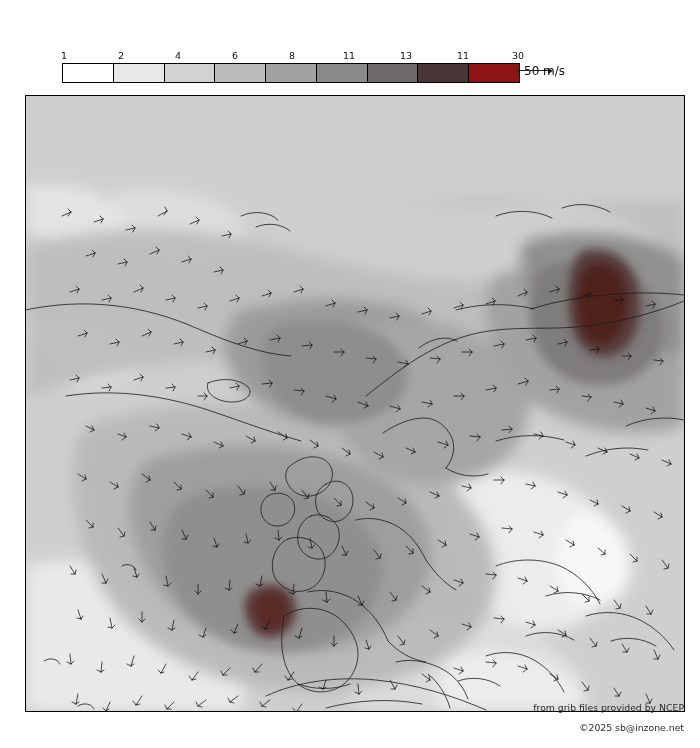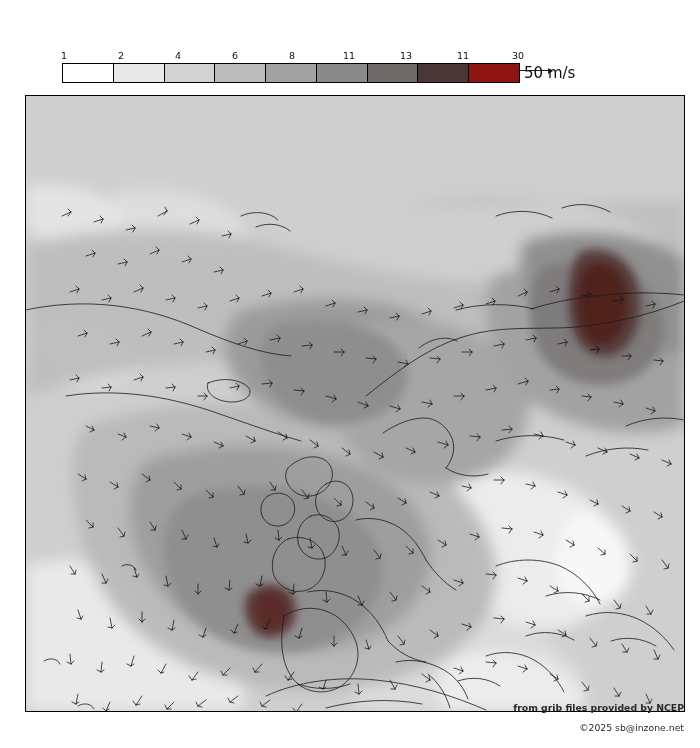--- a/index.html
+++ b/index.html
@@ -65,21 +65,21 @@
     position: absolute;
     font-size: 9.5px;
     color: #111111;
     transform: translateX(-50%);
     line-height: 12px;
   }
   .cbar-unit {
     position: absolute;
     left: 524px;
     top: 64px;
-    font-size: 15px;
+    font-size: 12px;
     color: #111111;
     white-space: nowrap;
   }
   .cbar-refvec {
     position: absolute;
     left: 516px;
     top: 70px;
     width: 36px;
     height: 1px;
     background: #222;
@@ -109,21 +109,20 @@
   .map-svg { display: block; }
   
   .credit1 {
     position: absolute;
     right: 16px;
     top: 702px;
     font-size: 9.3px;
     color: #2b2b2b;
     text-align: right;
     white-space: nowrap;
-    font-weight: bold;
   }
   .credit2 {
     position: absolute;
     right: 16px;
     top: 722px;
     font-size: 9.3px;
     color: #2b2b2b;
     text-align: center;
     white-space: nowrap;
   }

